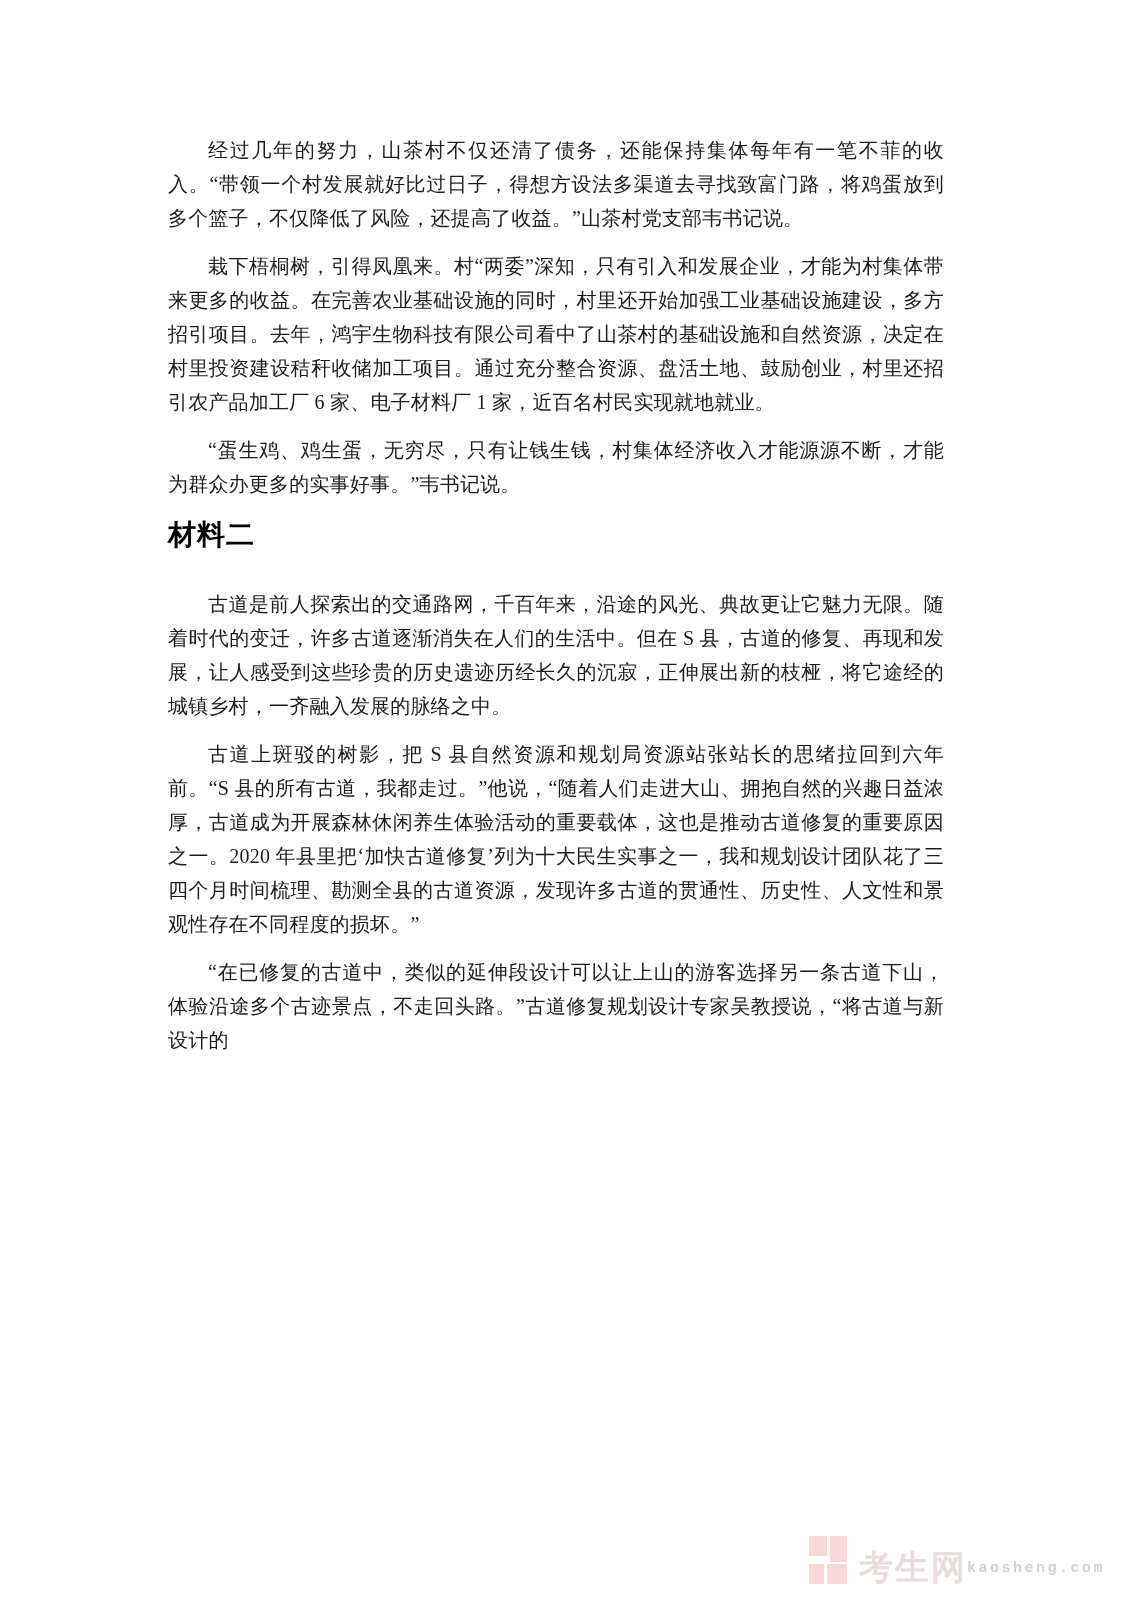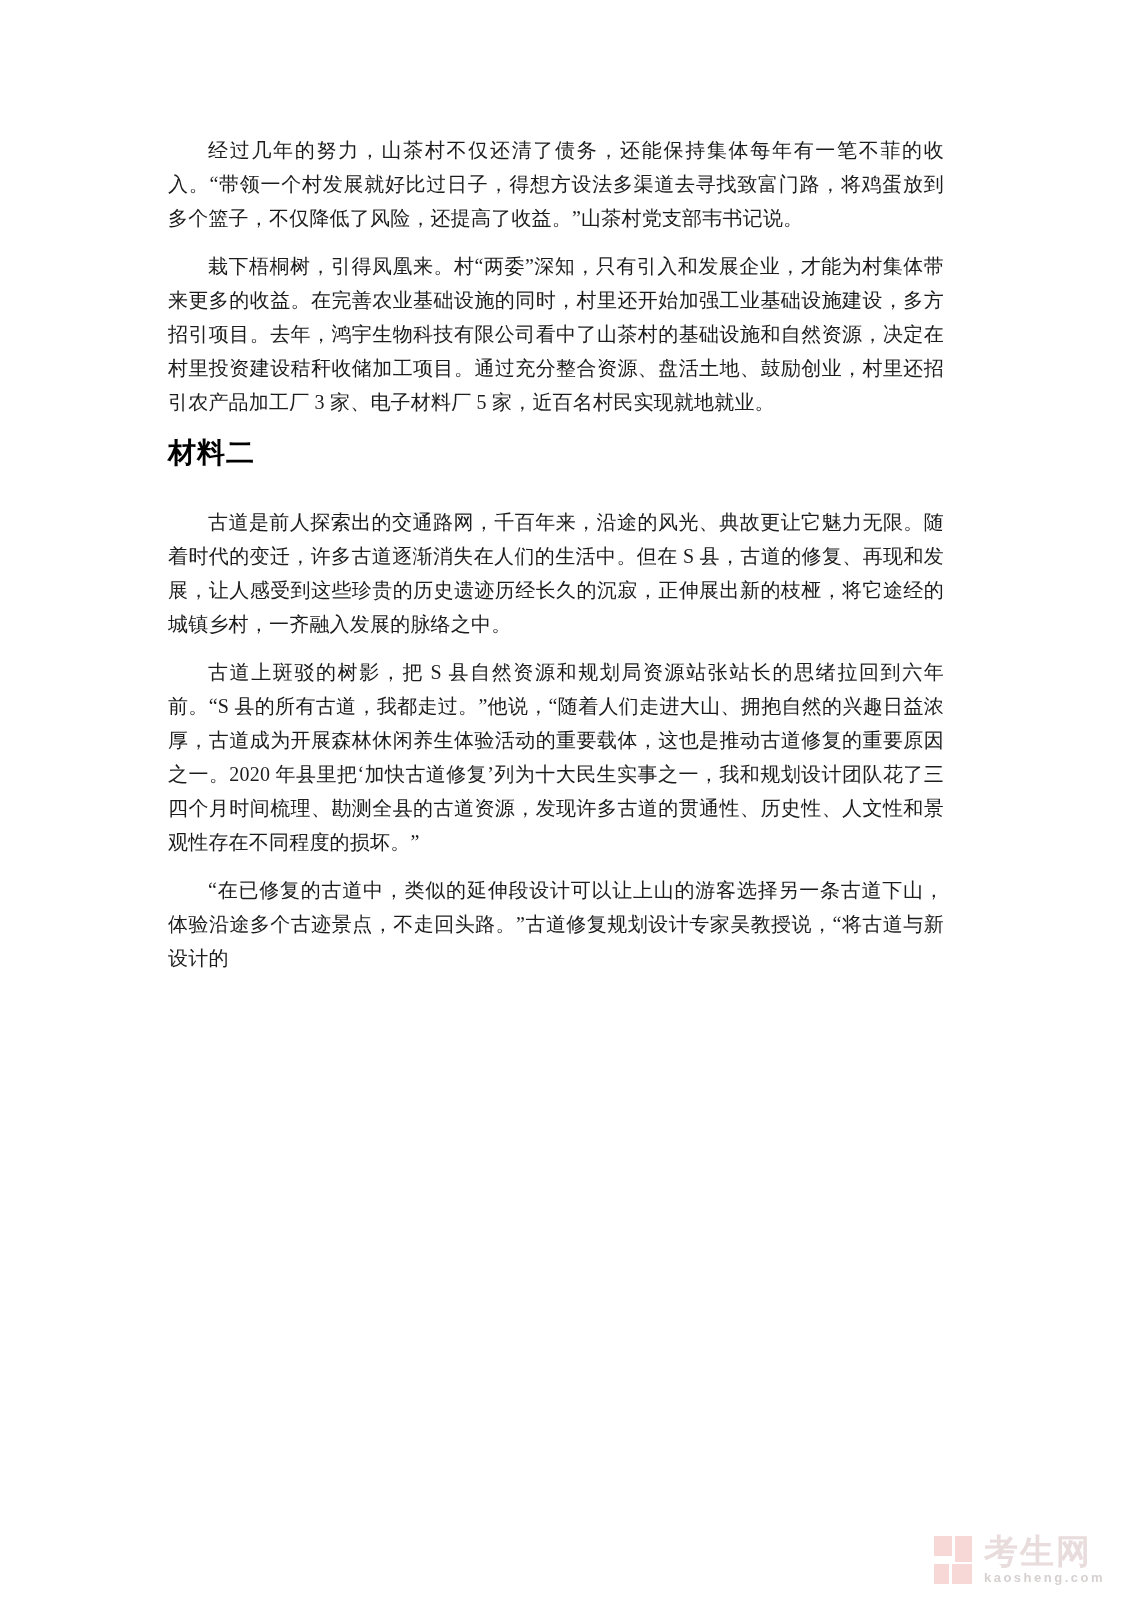--- a/index.html
+++ b/index.html
@@ -61,50 +61,51 @@
   .wm-logo .blk {
     position: absolute;
     background: var(--wm-logo, #f8d7d7);
   }
   .wm-logo .b1 { left: 0;    top: 0;    width: 18px; height: 20px; }
   .wm-logo .b2 { left: 21px; top: 0;    width: 17px; height: 26px; }
   .wm-logo .b3 { left: 0;    top: 28px; width: 15px; height: 20px; }
   .wm-logo .b4 { left: 18px; top: 28px; width: 20px; height: 20px; }
   .wm-text {
     display: flex;
-    flex-direction: column;
-    align-items: flex-start;
+    flex-direction: row;
+    align-items: center;
     line-height: 1;
   }
   .wm-name {
     font-family: "Liberation Sans", sans-serif;
     font-weight: 700;
     font-size: 34px;
     color: var(--wm-name, #e9dcdc);
     letter-spacing: 2px;
   }
   .wm-url {
-    font-family: Liberation Sans, sans-serif;
+    font-family: Liberation Mono, monospace;
     font-weight: 700;
-    font-size: 13px;
+    font-size: 15px;
     color: var(--wm-url, #d6d0d0);
     letter-spacing: 2.5px;
     margin-top: 3px;
   }
 </style>
 </head>
 <body style="background: rgb(255, 255, 255); color: rgb(28, 28, 28);">
 
 <div class="page">
 
   <div class="doc-body">
 
     <div>
         <p>经过几年的努力，山茶村不仅还清了债务，还能保持集体每年有一笔不菲的收入。“带领一个村发展就好比过日子，得想方设法多渠道去寻找致富门路，将鸡蛋放到多个篮子，不仅降低了风险，还提高了收益。”山茶村党支部韦书记说。</p>
-        <p>栽下梧桐树，引得凤凰来。村“两委”深知，只有引入和发展企业，才能为村集体带来更多的收益。在完善农业基础设施的同时，村里还开始加强工业基础设施建设，多方招引项目。去年，鸿宇生物科技有限公司看中了山茶村的基础设施和自然资源，决定在村里投资建设秸秆收储加工项目。通过充分整合资源、盘活土地、鼓励创业，村里还招引农产品加工厂 3 家、电子材料厂 5 家，近百名村民实现就地就业。</p>
+        <p>栽下梧桐树，引得凤凰来。村“两委”深知，只有引入和发展企业，才能为村集体带来更多的收益。在完善农业基础设施的同时，村里还开始加强工业基础设施建设，多方招引项目。去年，鸿宇生物科技有限公司看中了山茶村的基础设施和自然资源，决定在村里投资建设秸秆收储加工项目。通过充分整合资源、盘活土地、鼓励创业，村里还招引农产品加工厂 6 家、电子材料厂 1 家，近百名村民实现就地就业。</p>
+        <p>“蛋生鸡、鸡生蛋，无穷尽，只有让钱生钱，村集体经济收入才能源源不断，才能为群众办更多的实事好事。”韦书记说。</p>
       </div>
 
     <h2 class="section-heading">材料二</h2>
 
     <div>
         <p>古道是前人探索出的交通路网，千百年来，沿途的风光、典故更让它魅力无限。随着时代的变迁，许多古道逐渐消失在人们的生活中。但在 S 县，古道的修复、再现和发展，让人感受到这些珍贵的历史遗迹历经长久的沉寂，正伸展出新的枝桠，将它途经的城镇乡村，一齐融入发展的脉络之中。</p>
         <p>古道上斑驳的树影，把 S 县自然资源和规划局资源站张站长的思绪拉回到六年前。“S 县的所有古道，我都走过。”他说，“随着人们走进大山、拥抱自然的兴趣日益浓厚，古道成为开展森林休闲养生体验活动的重要载体，这也是推动古道修复的重要原因之一。2020 年县里把‘加快古道修复’列为十大民生实事之一，我和规划设计团队花了三四个月时间梳理、勘测全县的古道资源，发现许多古道的贯通性、历史性、人文性和景观性存在不同程度的损坏。”</p>
         <p>“在已修复的古道中，类似的延伸段设计可以让上山的游客选择另一条古道下山，体验沿途多个古迹景点，不走回头路。”古道修复规划设计专家吴教授说，“将古道与新设计的</p>
       </div>
 

